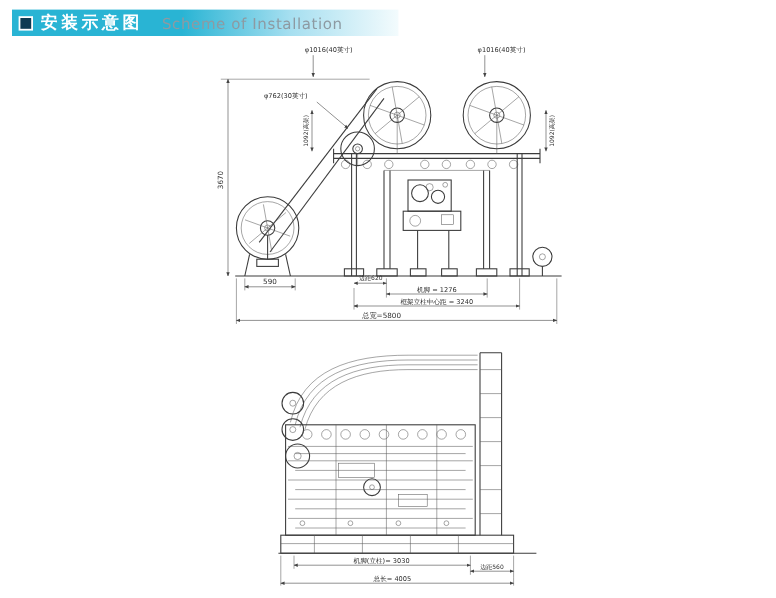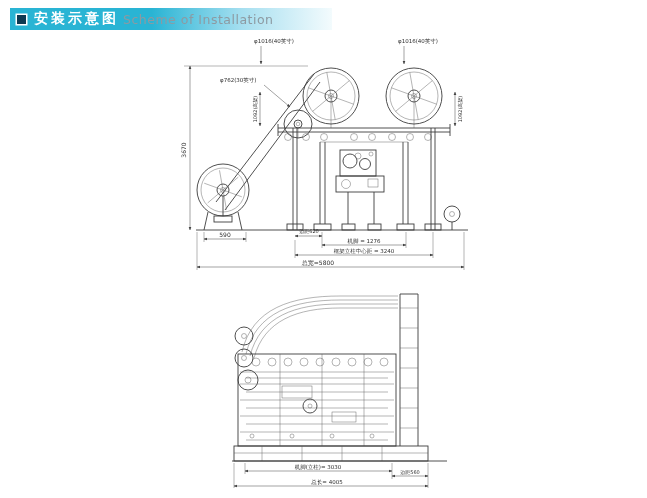--- a/index.html
+++ b/index.html
@@ -6,21 +6,21 @@
   html,body { width:647px; height:498px; }
   body { background:#ffffff; font-family:"DejaVu Sans","Liberation Sans",sans-serif; position:relative; overflow:hidden; }
   .page { position:absolute; inset:0; background:#fff; }
 
   
   .header { position:absolute; top:8px; left:10px; width:322px; height:20px; }
   .banner { display:flex; align-items:center; height:22px; padding-left:7px;
             background:linear-gradient(90deg,#29b4d4 0%,#29b4d4 44%,#a6dff0 72%,#f3fbfd 100%); }
   .bullet { width:9px; height:9px; background:#0e3a52; box-shadow:0 0 0 1.5px #ffffff; margin-right:8px; flex:0 0 auto; }
   .title-cn { color:#ffffff; font-size:14px; font-weight:bold; letter-spacing:3px; white-space:nowrap; }
-  .title-en { color:#8d9aa2; font-size:12.5px; margin-left:4px; letter-spacing:.5px; white-space:nowrap; }
+  .title-en { color:#8d9aa2; font-size:12.5px; margin-left:16px; letter-spacing:.5px; white-space:nowrap; }
 
   
   .front-view { position:absolute; left:168px; top:30px; }
   .side-view  { position:absolute; left:222px; top:288px; }
   svg text { font-family:"DejaVu Sans","Liberation Sans",sans-serif; fill:#2e2e2e; }
   .ln   { stroke:#3c3c3c; stroke-width:.9;  fill:none; }
   .thin { stroke:#5a5a5a; stroke-width:.45; fill:none; }
   .dim  { stroke:#474747; stroke-width:.5;  fill:none; }
   .t6  { font-size:6px; }
   .t55 { font-size:5.5px; }

